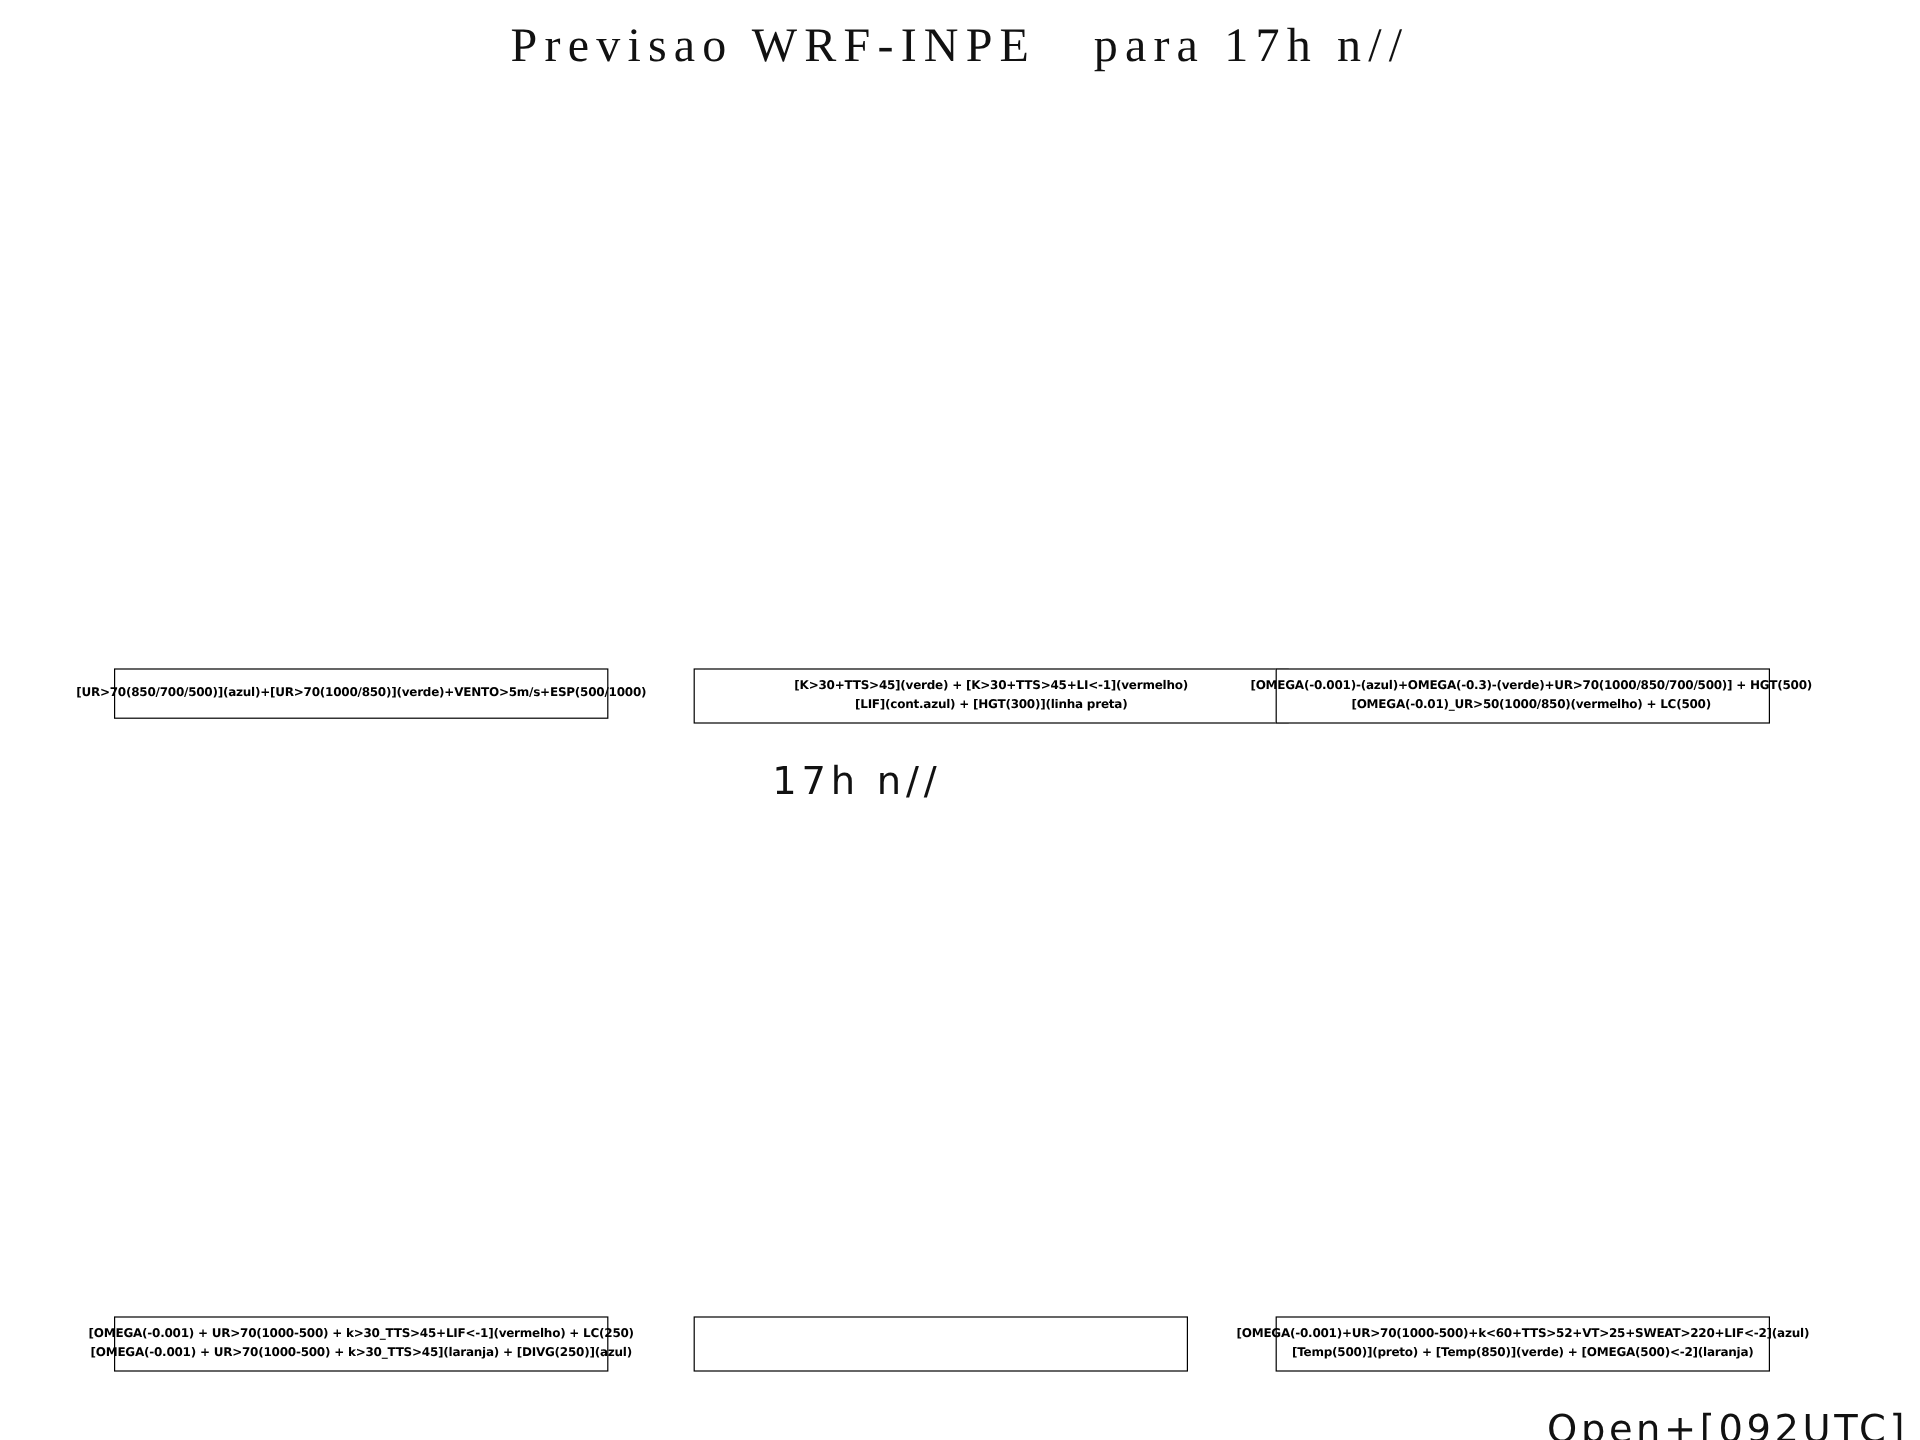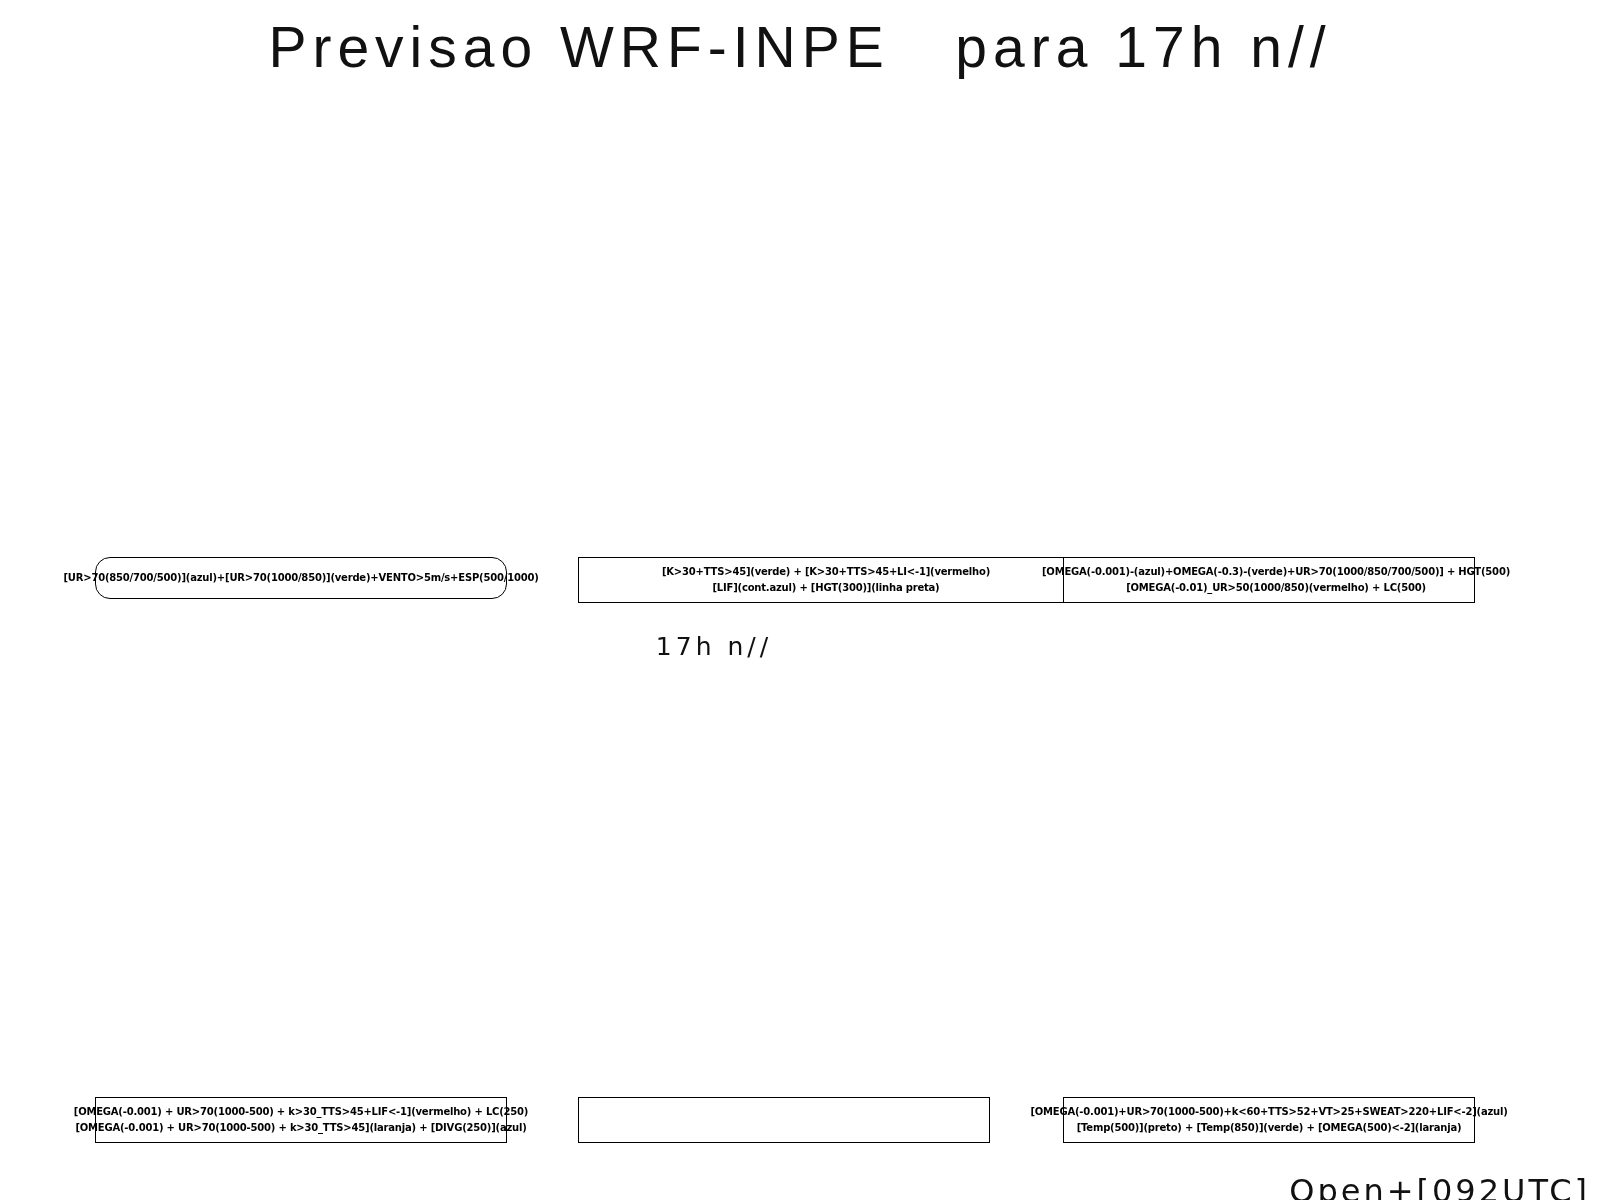--- a/index.html
+++ b/index.html
@@ -16,36 +16,36 @@
     color: #000000;
   }
 
   
   .page-title {
     position: absolute;
     top: 14px;
     left: 0;
     width: 1600px;
     text-align: center;
-    font-family: Liberation Sans, sans-serif;
-    font-size: 57px;
+    font-family: Liberation Serif, serif;
+    font-size: 40px;
     font-weight: 400;
     letter-spacing: 6px;
     color: #111111;
     white-space: pre;
   }
 
   
   .mid-caption {
     position: absolute;
     top: 632px;
     left: 0;
     width: 1428px;
     text-align: center;
-    font-size: 25px;
+    font-size: 32px;
     letter-spacing: 4px;
     color: #111111;
     white-space: pre;
   }
 
   
   .footer-label {
     position: absolute;
     top: 1172px;
     left: 1150px;
@@ -74,21 +74,21 @@
     font-size: 10px;
     font-weight: bold;
     line-height: 16px;
     white-space: nowrap;
     text-align: center;
     color: #000000;
     letter-spacing: -0.2px;
   }
 
   
-  #legend-top-left   { left: 95px;   top: 557px;  width: 412px;  height: 42px; border-radius: 15px; }
+  #legend-top-left   { left: 95px;   top: 557px;  width: 412px;  height: 42px; }
   #legend-top-mid    { left: 578px;  top: 557px;  width: 496px;  height: 46px; }
   #legend-top-right  { left: 1063px; top: 557px;  width: 412px;  height: 46px; padding-left: 20px; }
   #legend-bot-left   { left: 95px;   top: 1097px; width: 412px;  height: 46px; }
   #legend-bot-mid    { left: 578px;  top: 1097px; width: 412px;  height: 46px; }
   #legend-bot-right  { left: 1063px; top: 1097px; width: 412px;  height: 46px; }
 
   
   .map-panel {
     position: absolute;
     background: #ffffff;

